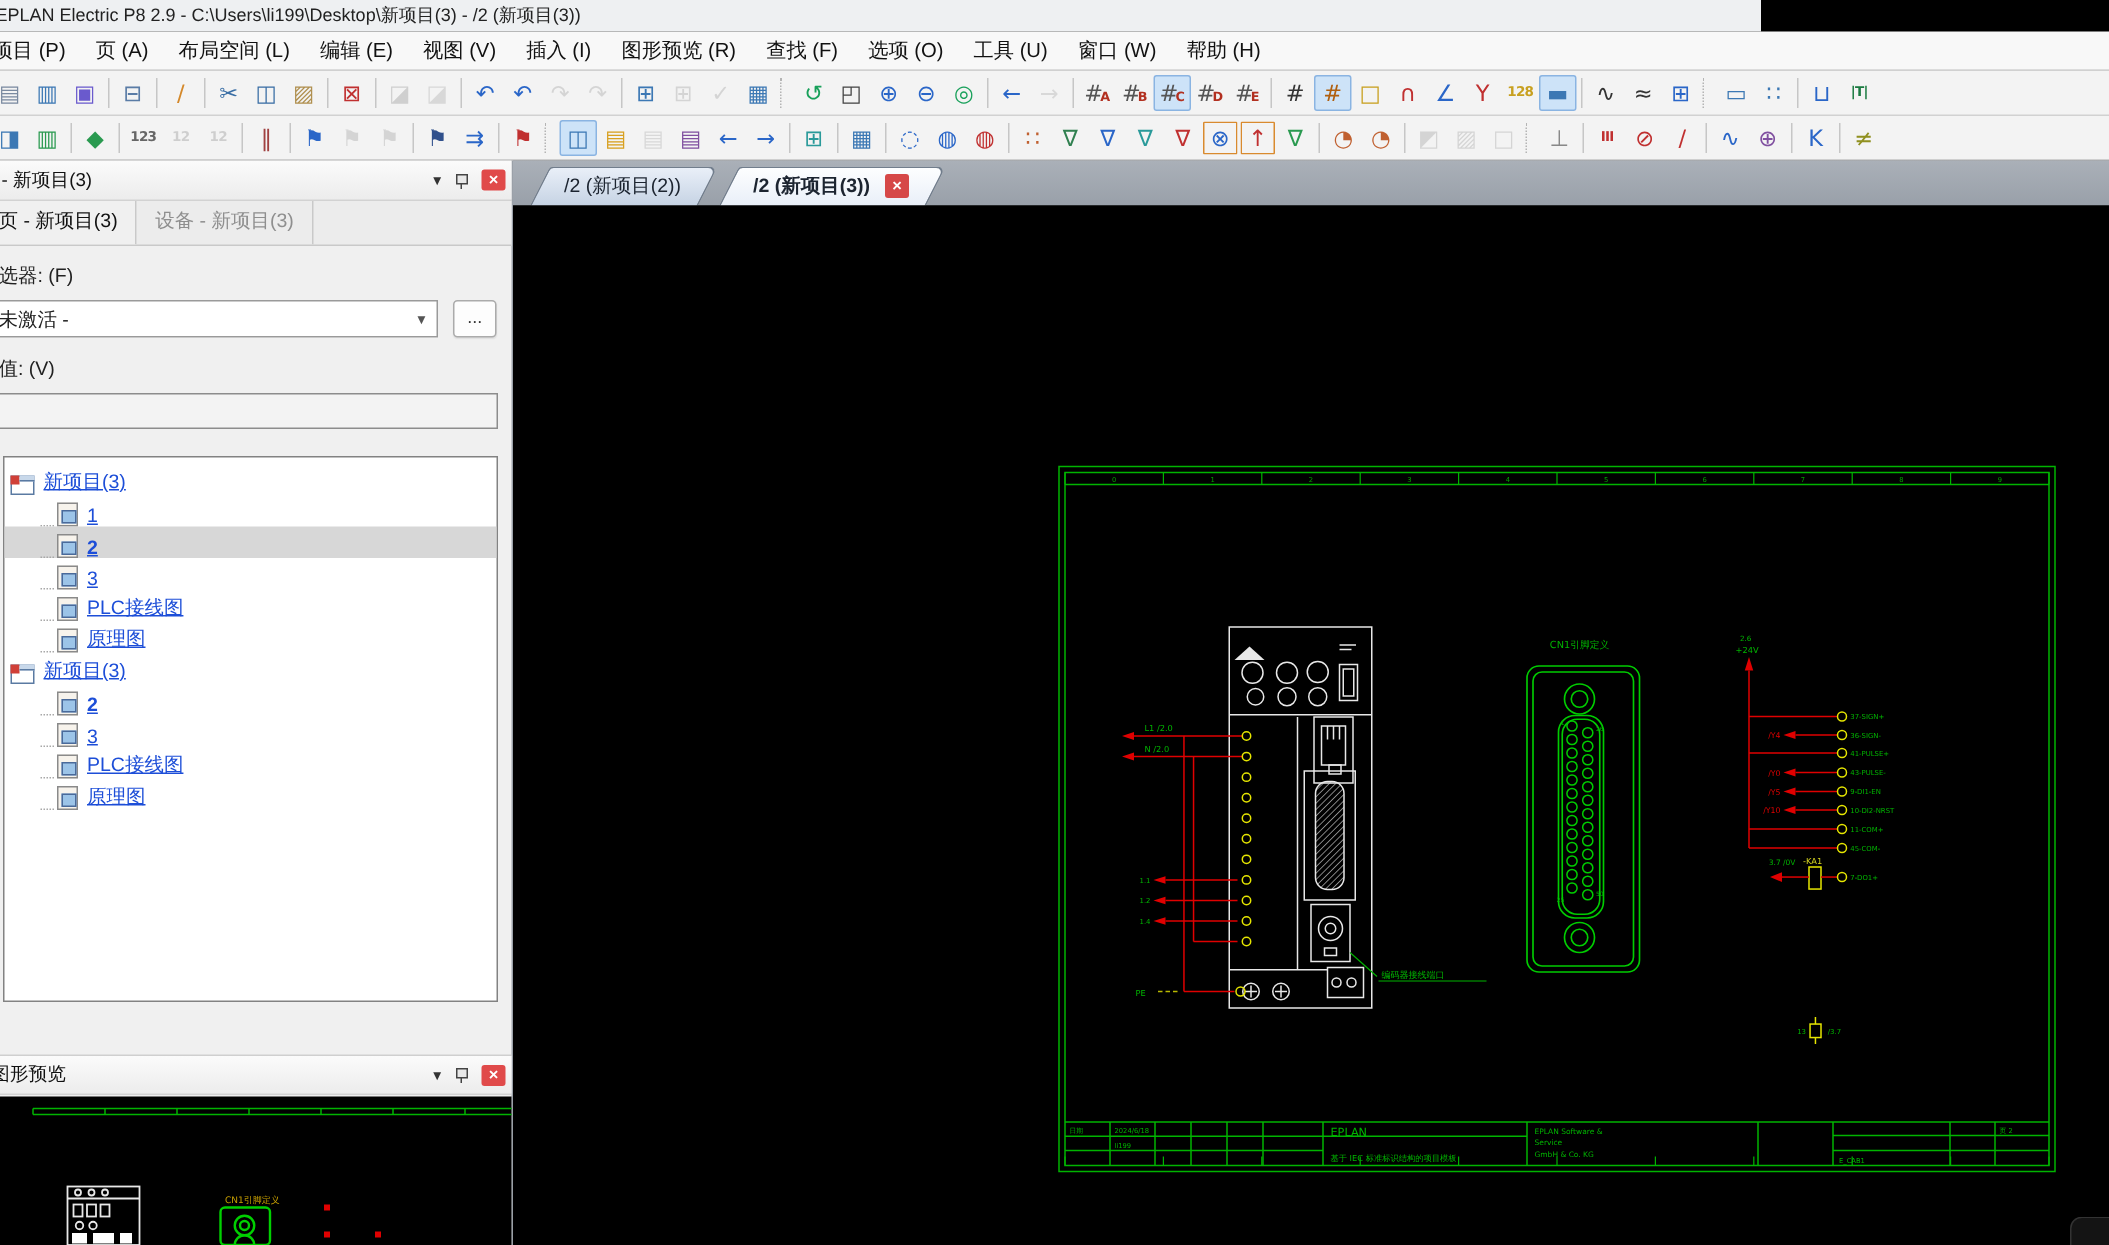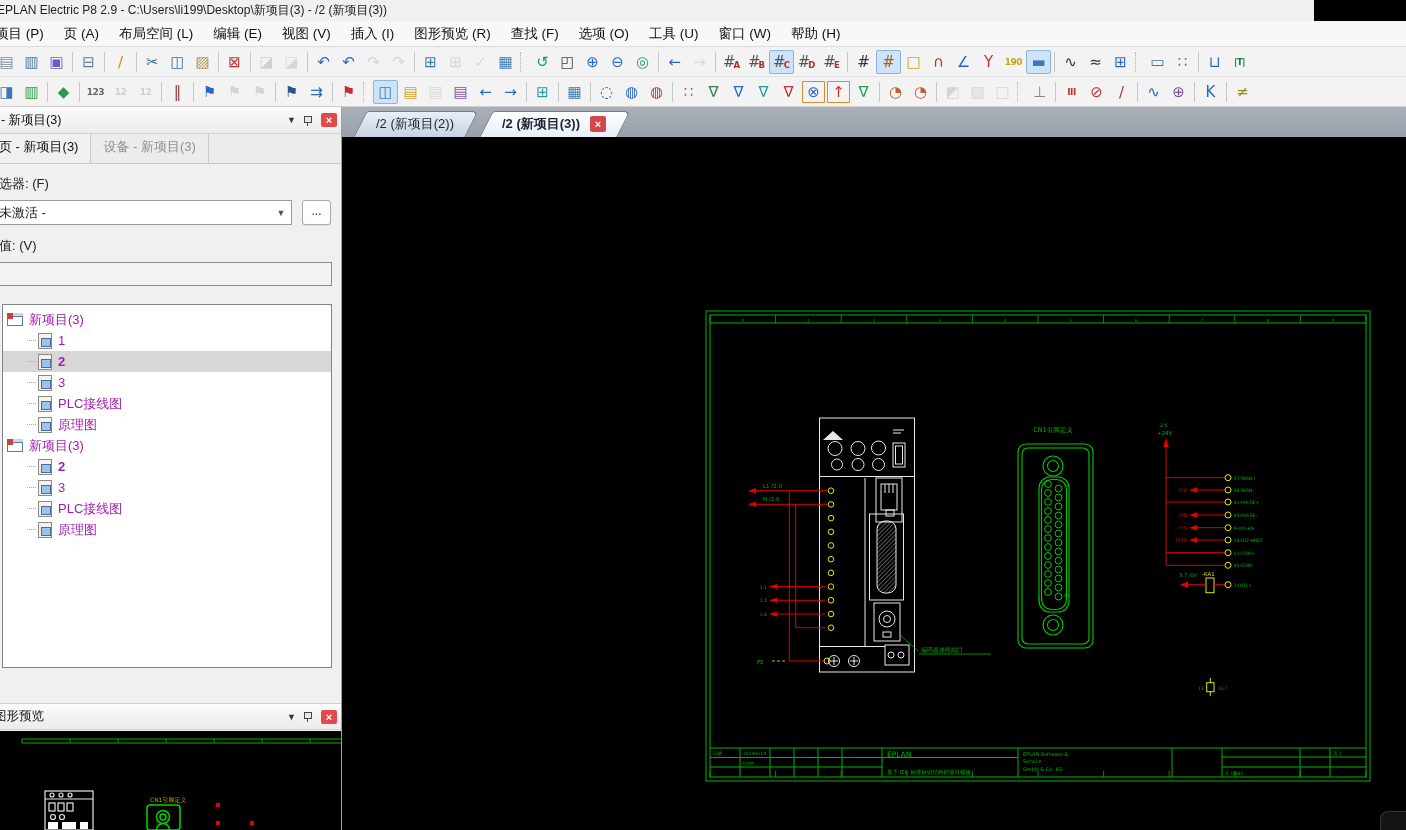--- a/index.html
+++ b/index.html
@@ -1,21 +1,21 @@
 <!DOCTYPE html>
 <html><head>
 <meta charset="utf-8">
 <style>
   * { margin:0; padding:0; box-sizing:border-box; }
   html,body { width:1406px; height:830px; overflow:hidden;
     font-family:"Liberation Sans","DejaVu Sans",sans-serif; background:#000; }
   .abs { position:absolute; }
 
   
-  #titlebar { left:0; top:0; width:1314px; height:21px; background:#eef0f2;
+  #titlebar { left:0; top:0; width:1174px; height:21px; background:#eef0f2;
     font-size:12px; color:#222; display:flex; align-items:center; overflow:hidden; }
   #titlebar span { margin-left:-3px; white-space:nowrap; }
   #menubar { left:0; top:21px; width:1406px; height:26px; background:#f8f8f8;
     border-bottom:1px solid #dcdcdc; display:flex; align-items:center; overflow:hidden; }
   #menubar .mi { font-size:13.5px; color:#111; padding:4px 10px; white-space:nowrap; }
   #menubar .mi:first-child { margin-left:-15px; }
   .tbrow { left:0; width:1406px; height:30px; background:#f3f3f3; display:flex;
     align-items:center; overflow:hidden; border-bottom:1px solid #e2e2e2; }
   #tbrow1 { top:47px; } #tbrow2 { top:77px; border-bottom:1px solid #cfcfcf; }
   .tb { width:25px; height:24px; min-width:25px; display:flex; align-items:center;
@@ -59,22 +59,22 @@
   #combo .ctext { flex:1; font-size:13px; color:#222; padding-left:16px; white-space:nowrap;
     overflow:hidden; margin-left:-12px; padding-left:18px; }
   #combo .carrow { width:20px; font-size:9px; color:#555; text-align:center; }
   #browse { position:absolute; left:302px; top:93px; width:29px; height:25px; background:#fdfdfd;
     border:1px solid #ababab; border-radius:3px; font-size:12px; color:#333; text-align:center;
     line-height:20px; box-shadow:0 1px 1px rgba(0,0,0,.08); }
   #valbox { position:absolute; left:-16px; top:155px; width:348px; height:24px; background:#f3f3f3;
     border:1px solid #8c8c8c; font-size:13px; padding:2px 6px; color:#222; }
   #treebox { position:absolute; left:2px; top:197px; width:330px; height:364px; background:#fff;
     border:1px solid #828282; overflow:hidden; padding-top:4px; }
-  .trow { display:flex; align-items:center; height:21px; font-size:13px; color:#a21caf;
-    white-space:nowrap; }
+  .trow { display:flex; align-items:flex-end; height:21px; font-size:13px; color:#1d4ed8;
+    white-space:nowrap;text-decoration:underline; }
   .trow.proj { padding-left:4px; }
   .trow.page { padding-left:24px; position:relative; }
   .trow.page::before { content:""; width:9px; border-top:1px dotted #a8a8a8; margin-right:2px; }
   .trow.sel { background:#d7d7d7; }
   .trow.b { font-weight:bold; }
   .ic-proj { width:16px; height:13px; min-width:16px; background:#fff; border:1px solid #5a7aa2;
     position:relative; margin-right:6px; }
   .ic-proj::before { content:""; position:absolute; left:-1px; top:-1px; width:6px; height:6px;
     background:#d04038; }
   .ic-proj::after { content:""; position:absolute; left:5px; right:-1px; top:-1px; height:3px;
@@ -254,21 +254,21 @@
     <span class="tb" style="color: rgb(192, 48, 48);">
       <span>∩</span>
     </span>
     <span class="tb" style="color: rgb(42, 102, 200);">
       <span>∠</span>
     </span>
     <span class="tb" style="color: rgb(192, 48, 48);">
       <span>Y</span>
     </span>
     <span class="tb sm" style="color: rgb(200, 160, 32);">
-      <span>190</span>
+      <span>128</span>
     </span>
     <span class="tb act" style="color: rgb(60, 120, 180);">
       <span>▬</span>
     </span>
     <span class="tsep"></span>
     <span class="tb" style="color: rgb(51, 51, 51);">
       <span>∿</span>
     </span>
     <span class="tb" style="color: rgb(51, 51, 51);">
       <span>≈</span>

